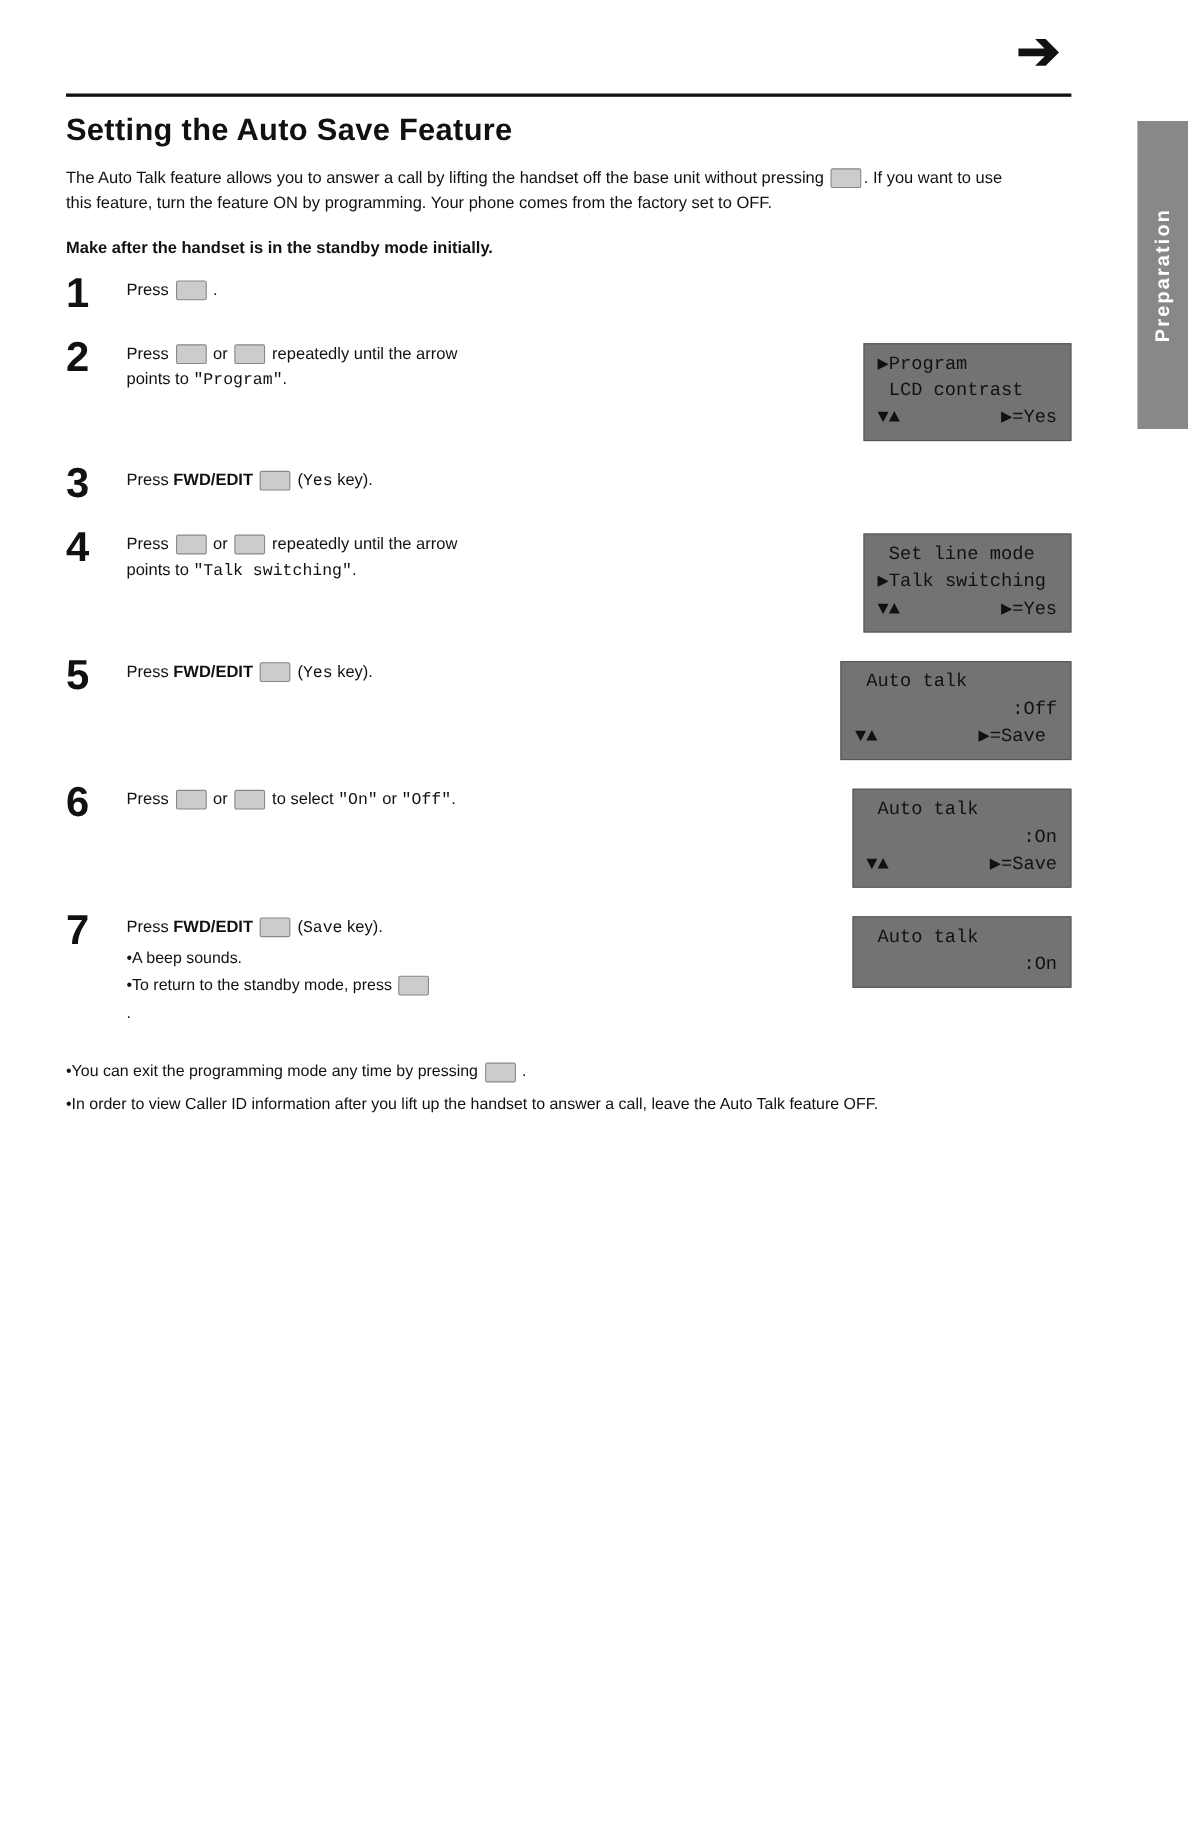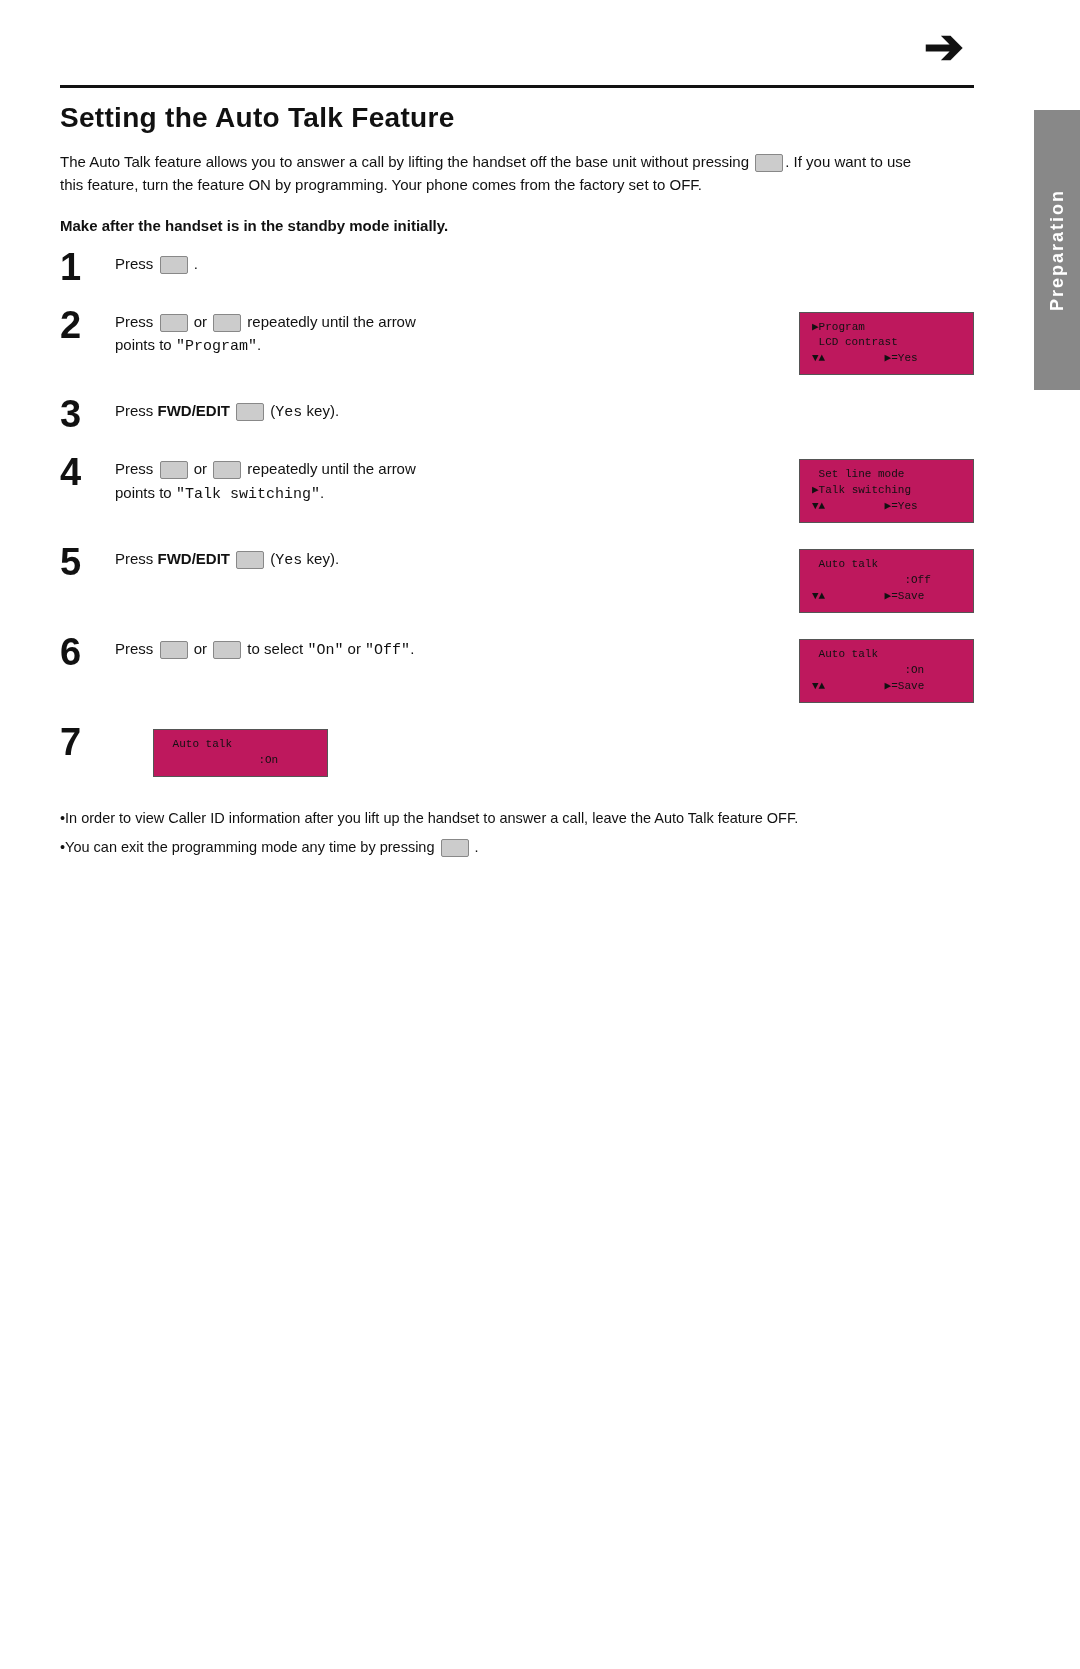--- a/index.html
+++ b/index.html
@@ -108,24 +108,24 @@
       font-size: 15px;
       line-height: 1.55;
     }
 
     .step-text b {
       font-weight: bold;
     }
 
     
     .lcd-box {
-      background: #be185d;
+      background: #737373;
       border: 1.5px solid #555;
       font-family: 'Courier New', Courier, monospace;
-      font-size: 11px;
+      font-size: 17px;
       padding: 7px 12px;
       min-width: 175px;
       line-height: 1.45;
       white-space: pre;
       margin-top: 2px;
       float: right;
       clear: right;
     }
 
     
@@ -189,21 +189,21 @@
   <div class="side-tab">
     <span class="side-tab-text">Preparation</span>
   </div>
 
   <div class="main-content">
 
     <div class="top-arrow">➔</div>
 
     <hr class="top-rule">
 
-    <div class="page-title">Setting the Auto Talk Feature</div>
+    <div class="page-title">Setting the Auto Save Feature</div>
 
     <p class="intro-text">
       The Auto Talk feature allows you to answer a call by lifting the handset off the base unit without pressing <span class="btn-inline"></span>. If you want to use this feature, turn the feature ON by programming. Your phone comes from the factory set to OFF.
     </p>
 
     <p class="bold-note">Make after the handset is in the standby mode initially.</p>
 
     <div class="steps-area">
 
       <div class="step-pair">
@@ -277,31 +277,41 @@
         </div>
         <div class="step-box">
           <div class="lcd-box"> Auto talk
               :On
 ▼▲         ▶=Save</div>
         </div>
       </div>
 
       <div class="step-pair">
         <div class="step-number">7</div>
+        <div class="step-body">
+          <span class="step-text">
+            Press <b>FWD/EDIT</b> <span class="btn-inline"></span> (<span class="mono">Save</span> key).
+          </span>
+          <div class="sub-bullets">
+            <div>•A beep sounds.</div>
+            <div>•To return to the standby mode, press <span class="btn-inline"></span></div>
+            <div>.</div>
+          </div>
+        </div>
         <div class="step-box">
           <div class="lcd-box"> Auto talk
               :On</div>
         </div>
       </div>
 
     </div>
 
     <div class="bottom-notes">
       <div class="bullet-note">
+        <span>•You can exit the programming mode any time by pressing <span class="btn-inline"></span> .</span>
+      </div>
+      <div class="bullet-note">
         <span>•In order to view Caller ID information after you lift up the handset to answer a call, leave the Auto Talk feature OFF.</span>
-      </div>
-      <div class="bullet-note">
-        <span>•You can exit the programming mode any time by pressing <span class="btn-inline"></span> .</span>
       </div>
     </div>
 
   </div>
 </div>
 
 </body></html>

